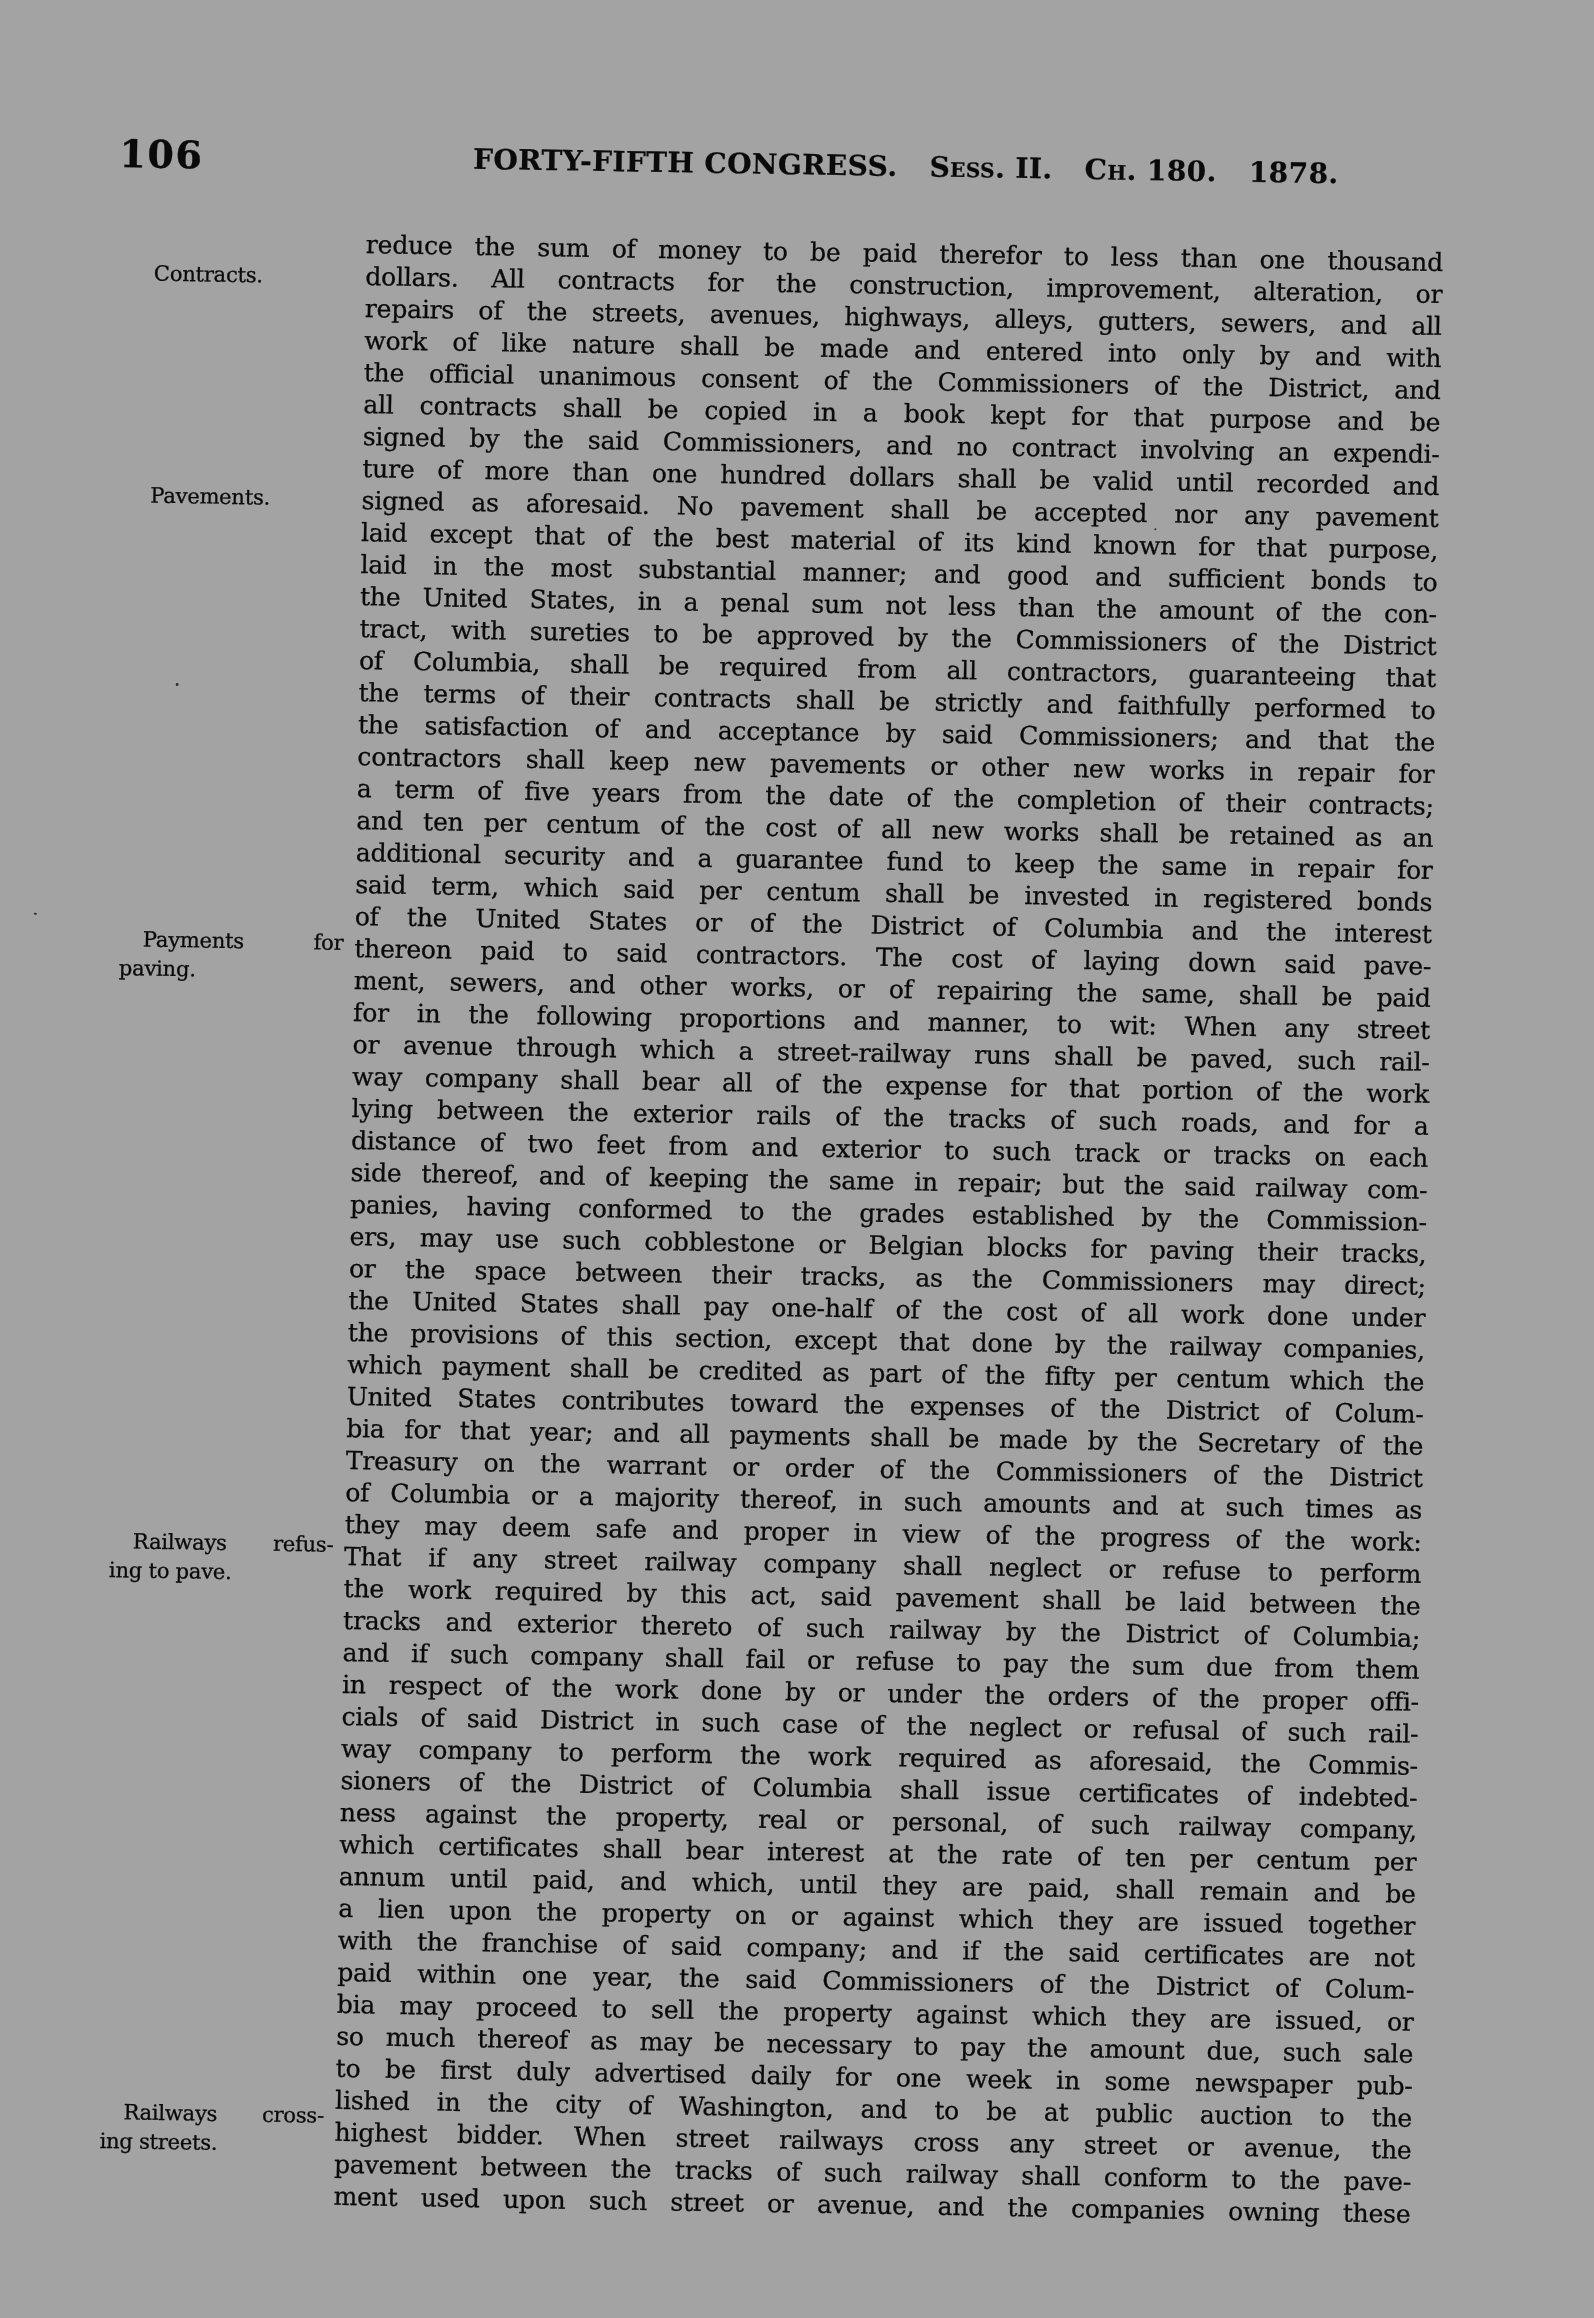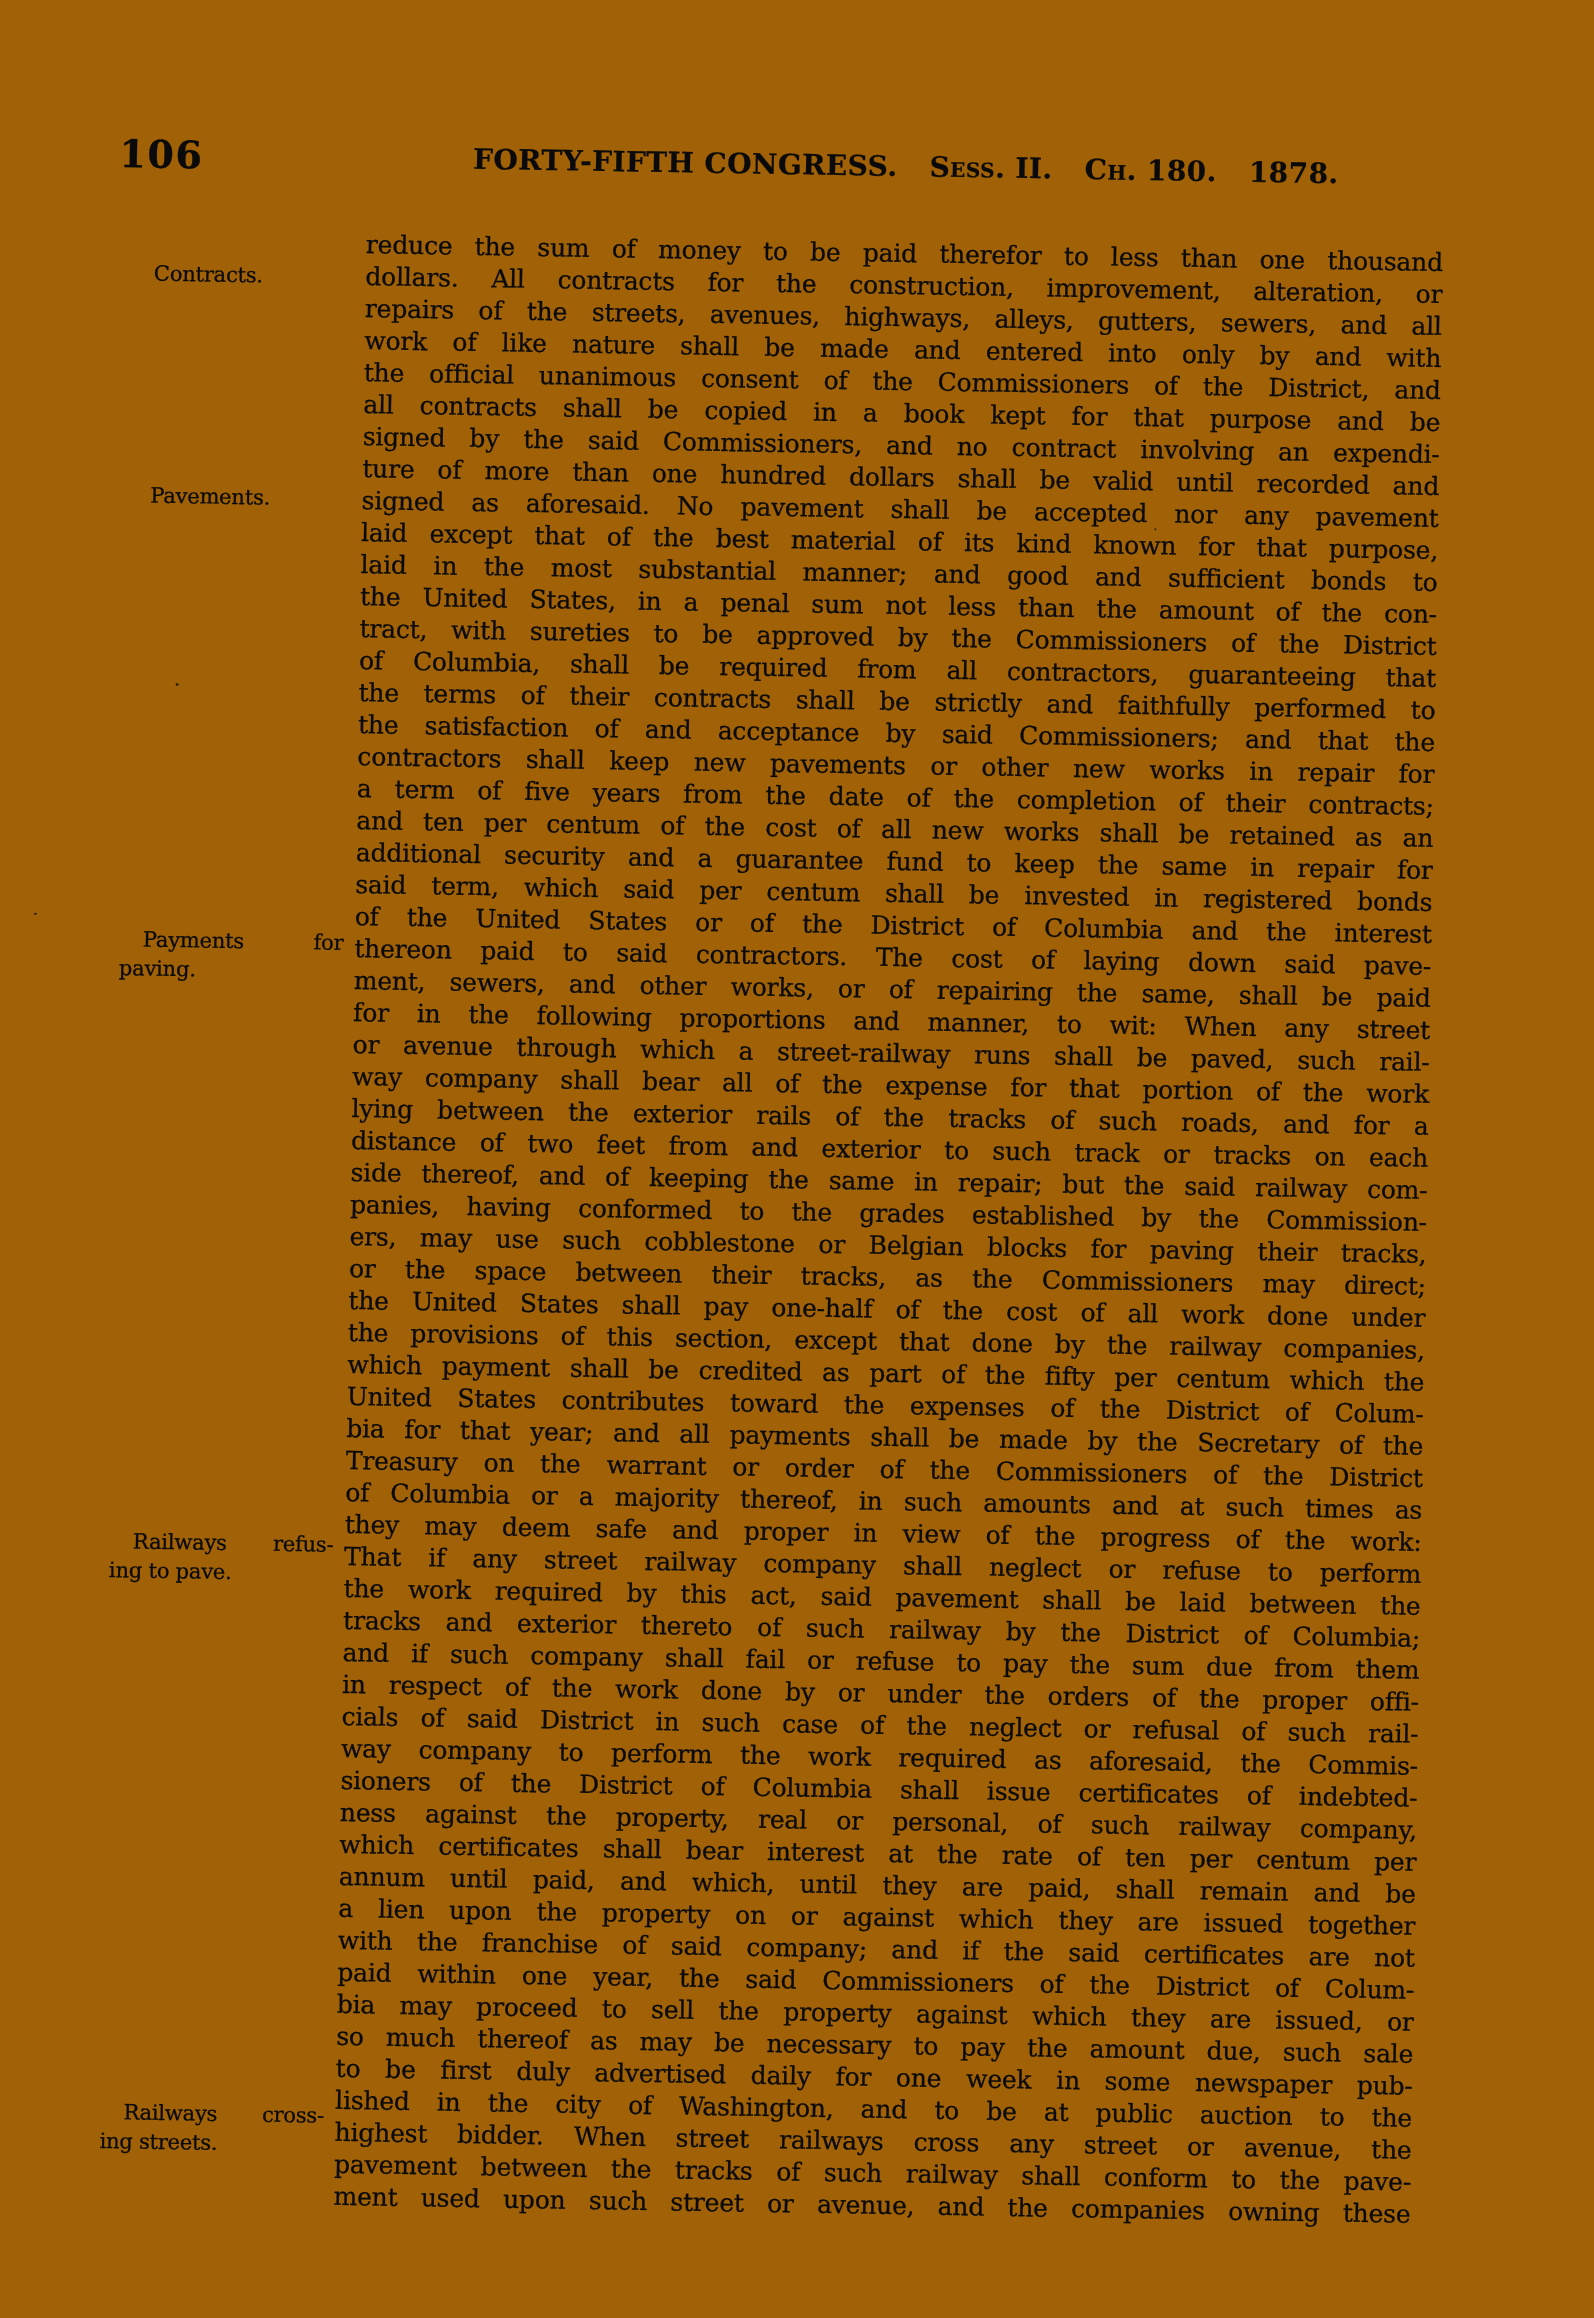--- a/index.html
+++ b/index.html
@@ -5,21 +5,21 @@
   html, body {
     margin: 0; padding: 0;
     width: 1595px; height: 2319px;
     background: #ffffff;
     overflow: hidden;
     font-family: "DejaVu Serif", "Liberation Serif", serif;
     color: #0a0a0a;
   }
   .sheet {
     position: absolute; inset: 0;
-    background: #a16207;
+    background: #a3a3a3;
   }
   
   .scan-rotate {
     position: absolute; inset: 0;
     transform: rotate(0.95deg);
     transform-origin: 0 0;
   }
   .page-number {
     position: absolute;
     left: 122px; top: 129px;

